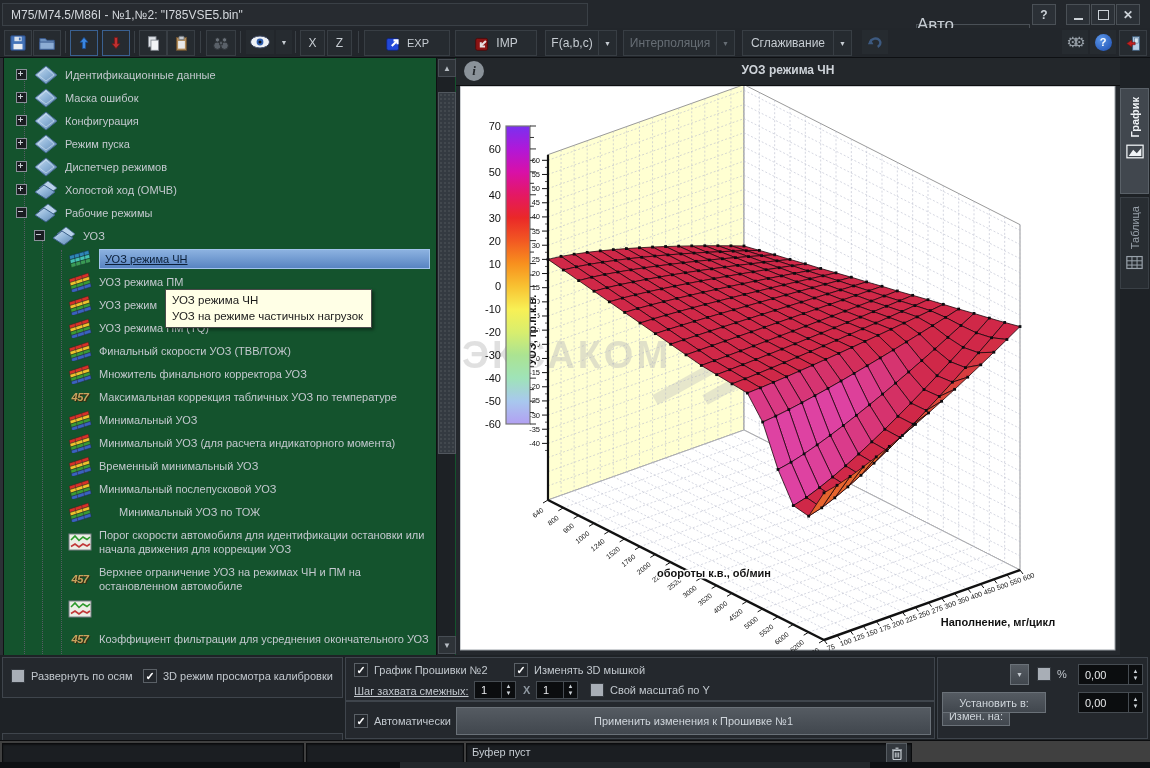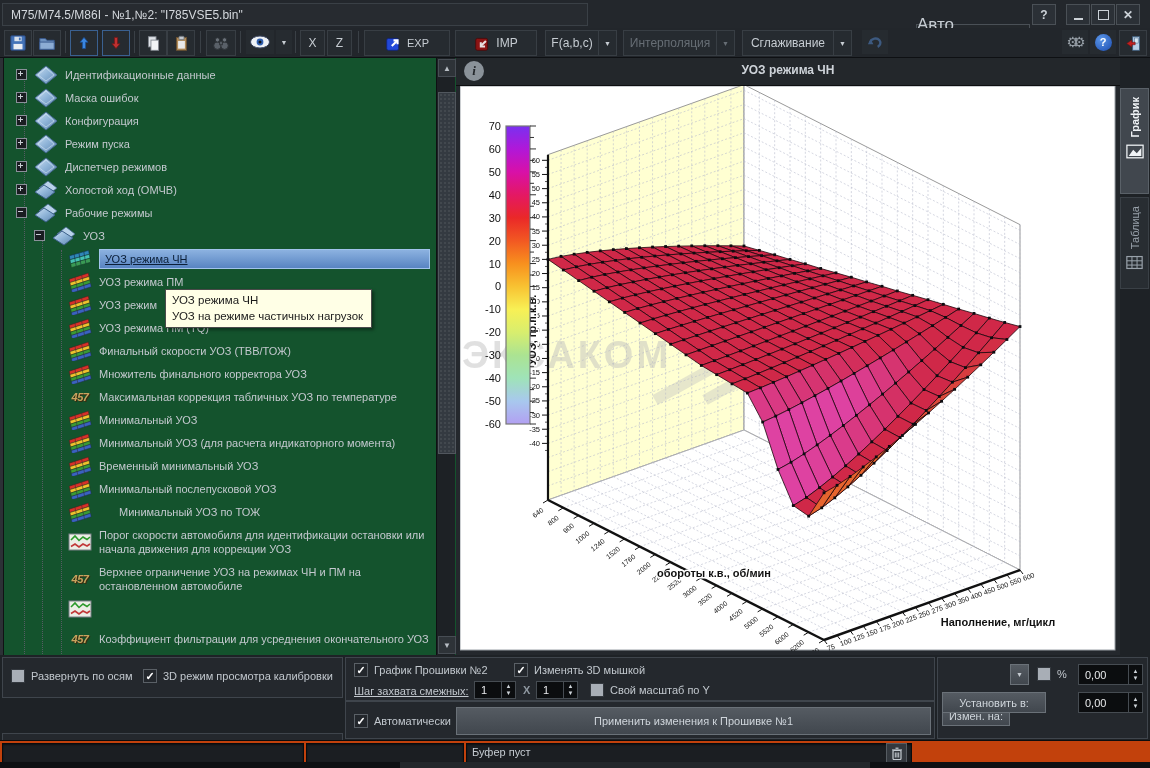--- a/index.html
+++ b/index.html
@@ -75,21 +75,21 @@
   .blabel{color:#c2c8ce;font-size:11px;}
   .spin{display:flex;align-items:stretch;background:#0b0d0f;border:1px solid #464c52;box-sizing:border-box;}
   .spin .val{flex:1;color:#e8eaec;font-size:11px;display:flex;align-items:center;padding-left:6px;}
   .spin .arr{width:13px;display:flex;flex-direction:column;align-items:center;justify-content:center;color:#cfd5da;
              font-size:6px;line-height:7px;border-left:1px solid #464c52;}
   .pbtn{background:linear-gradient(#555b62,#41474e);border:1px solid #6a7178;color:#cfd5db;display:flex;
         align-items:center;justify-content:center;font-size:11px;box-sizing:border-box;}
   .ddbox{background:#1d4ed8;border:1px solid #14161a;color:#aeb6be;font-size:11px;display:flex;align-items:center;
          box-sizing:border-box;}
   
-  #statusbar{position:absolute;left:0;top:740px;width:1150px;height:22px;background:#c2410c;border-top:1px solid #0c0d0f;}
+  #statusbar{position:absolute;left:0;top:740px;width:1150px;height:22px;background:#404040;border-top:1px solid #0c0d0f;}
   .sunken{position:absolute;top:2px;height:18px;background:#1b1e22;border:1px solid #0a0b0d;box-shadow:inset 0 1px 2px rgba(0,0,0,0.5);}
   #buffer-text{position:absolute;left:472px;top:5px;color:#c6ccd2;font-size:11px;}
   #trashbox{position:absolute;left:886px;top:2px;width:19px;height:18px;border:1px solid #565c62;background:#33383e;
             display:flex;align-items:center;justify-content:center;}
   #bstrip{position:absolute;left:0;top:762px;width:1150px;height:6px;background:#0e1013;}
   #bstrip span{position:absolute;left:400px;top:0;width:470px;height:6px;background:#23272b;}
 </style>
 </head>
 <body>
 

